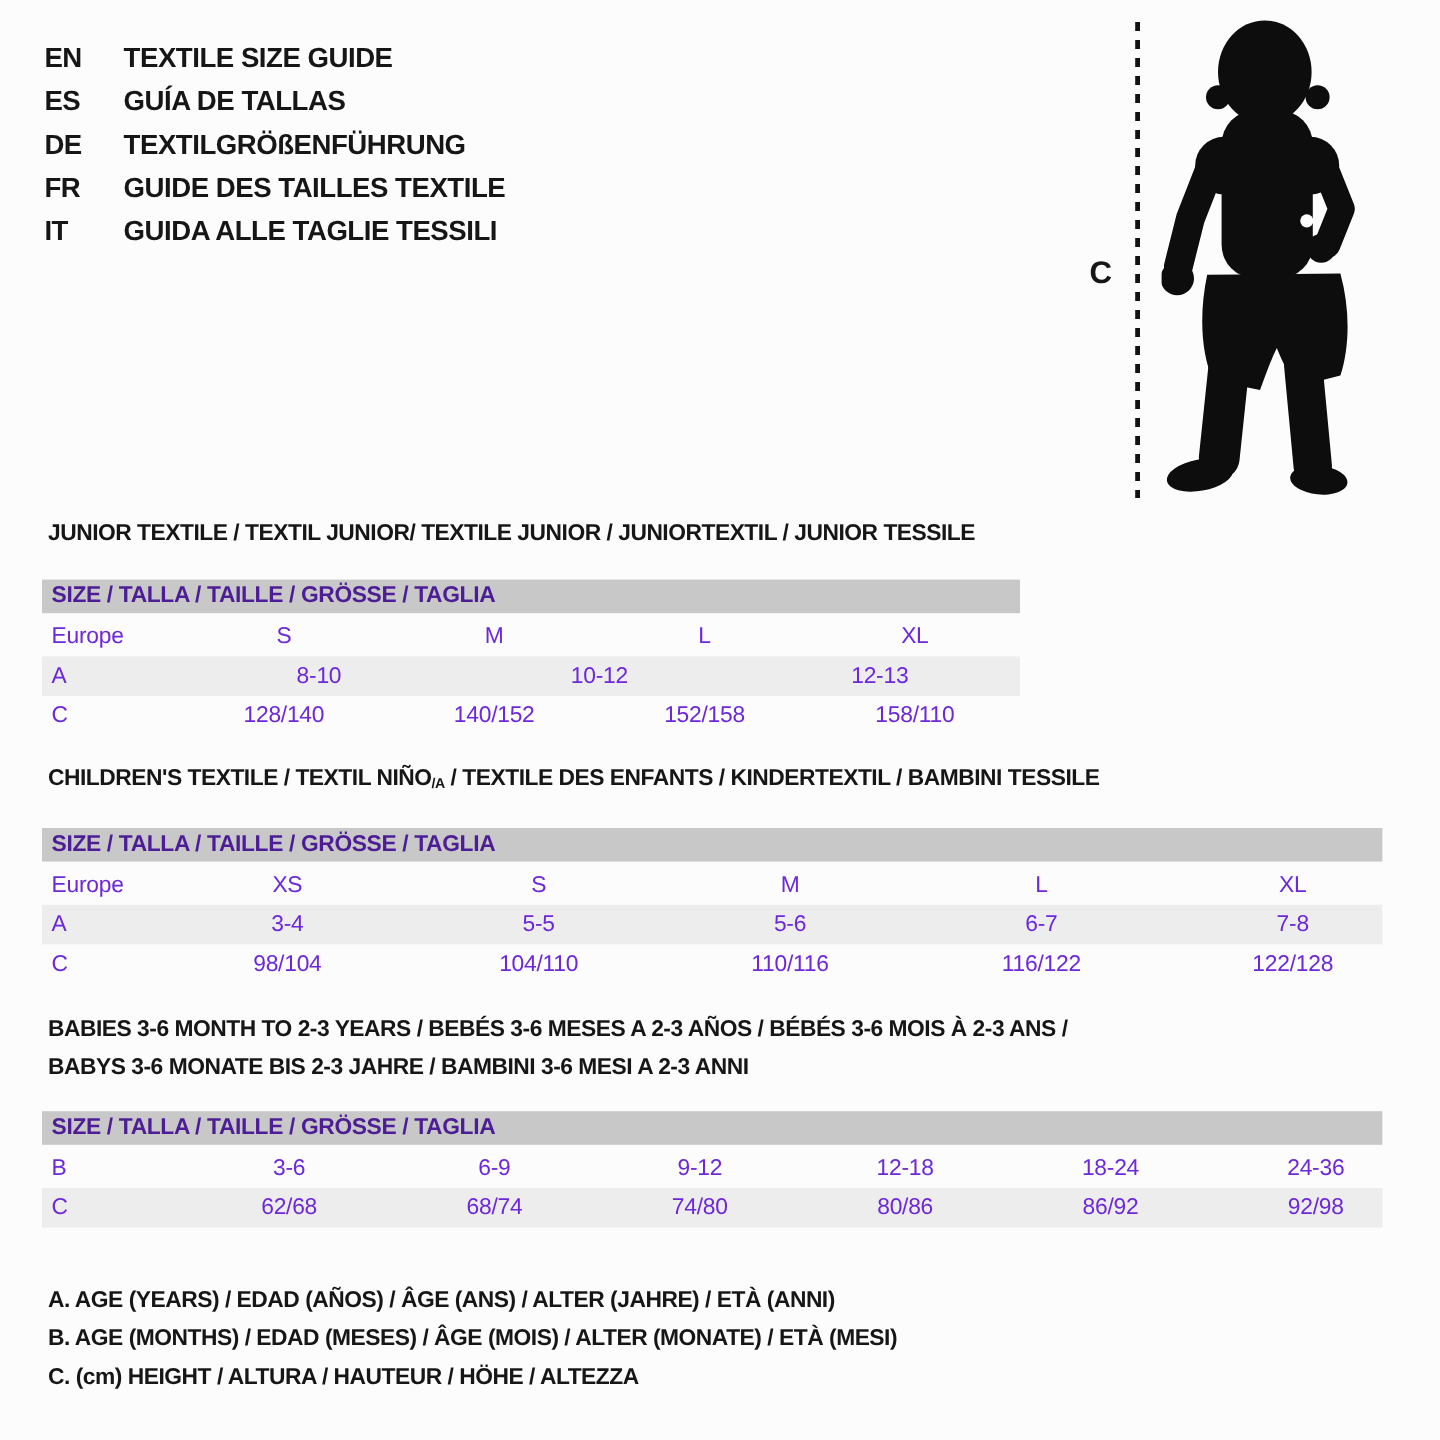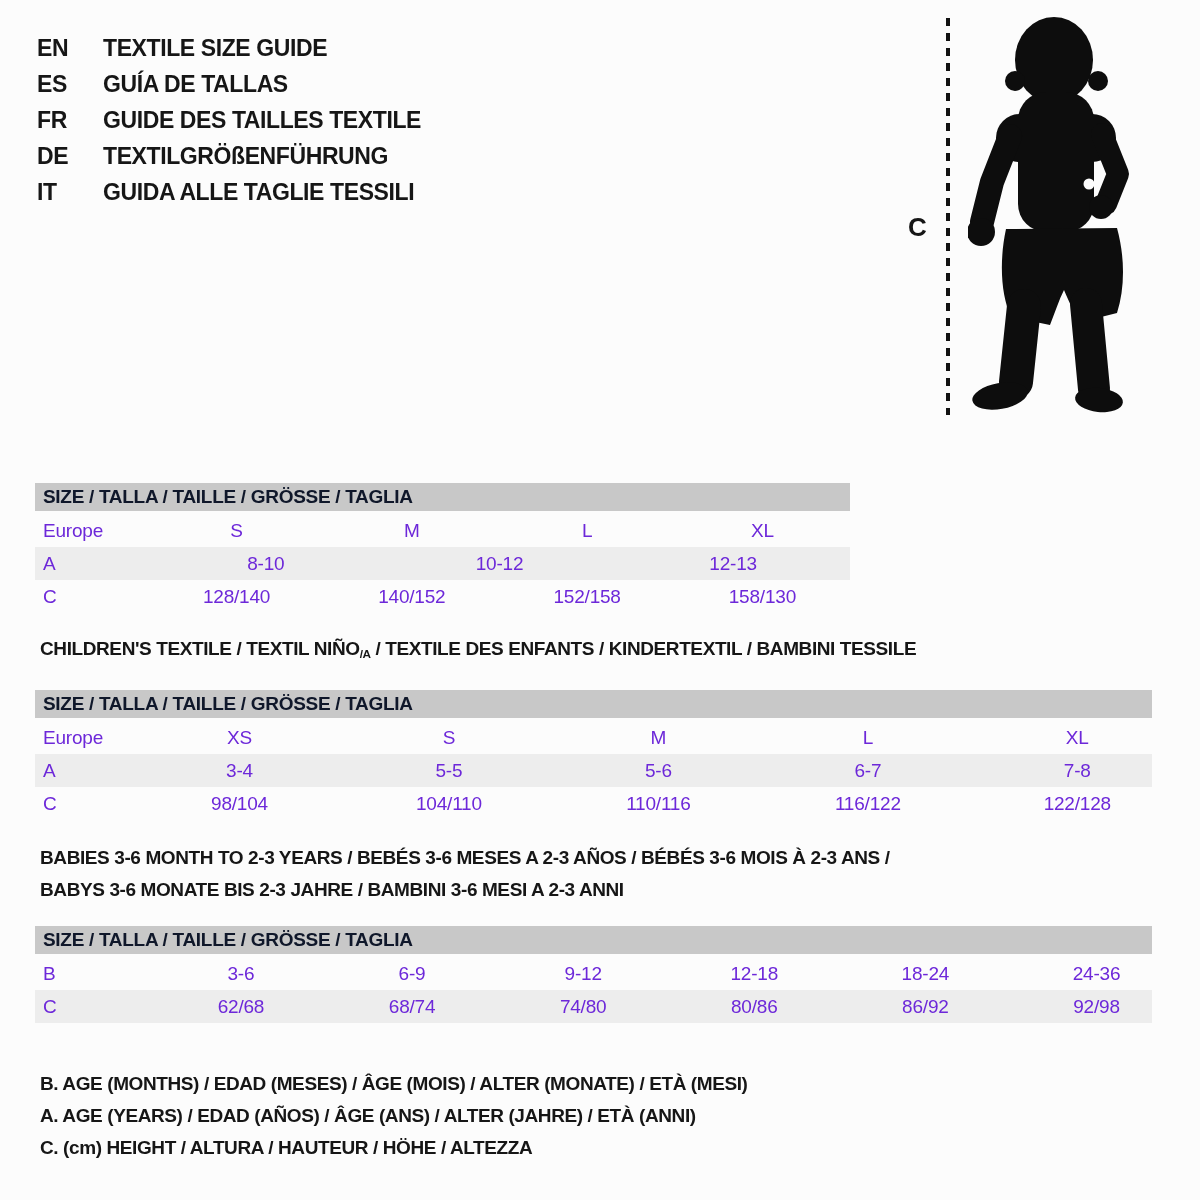--- a/index.html
+++ b/index.html
@@ -38,21 +38,21 @@
   .subsc{font-size:0.62em;vertical-align:-0.25em;}
 
   
   .sg-table{position:absolute;left:35px;}
   #junior-table{top:483px;width:815px;}
   #children-table{top:690px;width:1147px;}
   #babies-table{top:926px;width:1147px;}
 
   .sg-bar{
     height:28px;line-height:28px;background:#c8c8c8;margin-bottom:3px;
-    padding-left:8px;font-size:19px;font-weight:700;letter-spacing:-0.3px;color:#0f172a;
+    padding-left:8px;font-size:19px;font-weight:700;letter-spacing:-0.3px;color:#4c1d95;
   }
   .sg-row{display:flex;height:33px;line-height:33px;font-size:19px;
           font-weight:400;letter-spacing:-0.2px;color:#6d28d9;}
   .sg-row.shaded{background:#ededed;}
   .sg-row .cell{overflow:hidden;white-space:nowrap;}
   .sg-row .lab{padding-left:8px;text-align:left;}
   .sg-row .val{flex:1;text-align:center;}
   #junior-table  .lab{flex:0 0 13%;}
   #children-table .lab{flex:0 0 8%;}
   #babies-table  .lab{flex:0 0 9.8%;}
@@ -70,26 +70,26 @@
   <div class="lang-list">
       <div class="lang-row">
         <span class="lang-code">EN</span>
         <span class="lang-title">TEXTILE SIZE GUIDE</span>
       </div>
       <div class="lang-row">
         <span class="lang-code">ES</span>
         <span class="lang-title">GUÍA DE TALLAS</span>
       </div>
       <div class="lang-row">
+        <span class="lang-code">DE</span>
+        <span class="lang-title">TEXTILGRÖßENFÜHRUNG</span>
+      </div>
+      <div class="lang-row">
         <span class="lang-code">FR</span>
         <span class="lang-title">GUIDE DES TAILLES TEXTILE</span>
-      </div>
-      <div class="lang-row">
-        <span class="lang-code">DE</span>
-        <span class="lang-title">TEXTILGRÖßENFÜHRUNG</span>
       </div>
       <div class="lang-row">
         <span class="lang-code">IT</span>
         <span class="lang-title">GUIDA ALLE TAGLIE TESSILI</span>
       </div>
     </div>
 
   <div class="measure-line"></div>
   <div class="measure-label">C</div>
   <svg class="silhouette" width="175" height="402" viewBox="0 0 175 402" xmlns="http://www.w3.org/2000/svg">
@@ -112,41 +112,42 @@
       <path d="M38,215 C31,248 33,281 43,303 L82,311 C87,298 91,286 96,276
                C101,288 107,301 113,308 L149,299 C157,274 157,243 149,214 Z" stroke="none"></path>
 
       <polyline points="56,292 48,368" fill="none" stroke-width="34"></polyline>
       <ellipse cx="32" cy="382" rx="28" ry="13" transform="rotate(-10 32 382)" stroke="none"></ellipse>
       <polyline points="118,290 126,375" fill="none" stroke-width="32"></polyline>
       <ellipse cx="131" cy="386" rx="24" ry="12" transform="rotate(6 131 386)" stroke="none"></ellipse>
     </g>
   </svg>
 
+  <h2 class="sec-heading" id="junior-heading">JUNIOR TEXTILE / TEXTIL JUNIOR/ TEXTILE JUNIOR / JUNIORTEXTIL / JUNIOR TESSILE</h2>
   <div class="sg-table" id="junior-table">
       <div class="sg-bar">SIZE / TALLA / TAILLE / GRÖSSE / TAGLIA</div>
       <div class="sg-row">
         <div class="cell lab">Europe</div>
         <div class="cell val">S</div>
         <div class="cell val">M</div>
         <div class="cell val">L</div>
         <div class="cell val">XL</div>
       </div>
       <div class="sg-row shaded">
         <div class="cell lab">A</div>
         <div class="cell val">8-10</div>
         <div class="cell val">10-12</div>
         <div class="cell val">12-13</div>
       </div>
       <div class="sg-row">
         <div class="cell lab">C</div>
         <div class="cell val">128/140</div>
         <div class="cell val">140/152</div>
         <div class="cell val">152/158</div>
-        <div class="cell val">158/130</div>
+        <div class="cell val">158/110</div>
       </div>
     </div>
 
   <h2 class="sec-heading" id="children-heading">
     <span>CHILDREN'S TEXTILE / TEXTIL NIÑO</span><span class="subsc">/A</span><span> / TEXTILE DES ENFANTS / KINDERTEXTIL / BAMBINI TESSILE</span>
   </h2>
   <div class="sg-table" id="children-table">
       <div class="sg-bar">SIZE / TALLA / TAILLE / GRÖSSE / TAGLIA</div>
       <div class="sg-row">
         <div class="cell lab">Europe</div>
@@ -194,18 +195,18 @@
         <div class="cell val">62/68</div>
         <div class="cell val">68/74</div>
         <div class="cell val">74/80</div>
         <div class="cell val">80/86</div>
         <div class="cell val">86/92</div>
         <div class="cell val">92/98</div>
       </div>
     </div>
 
   <div class="legend">
+    <div class="legend-line">A. AGE (YEARS) / EDAD (AÑOS) / ÂGE (ANS) / ALTER (JAHRE) / ETÀ (ANNI)</div>
     <div class="legend-line">B. AGE (MONTHS) / EDAD (MESES) / ÂGE (MOIS) / ALTER (MONATE) / ETÀ (MESI)</div>
-    <div class="legend-line">A. AGE (YEARS) / EDAD (AÑOS) / ÂGE (ANS) / ALTER (JAHRE) / ETÀ (ANNI)</div>
     <div class="legend-line">C. (cm) HEIGHT / ALTURA / HAUTEUR / HÖHE / ALTEZZA</div>
   </div>
 
 </div>
 
 </body></html>

